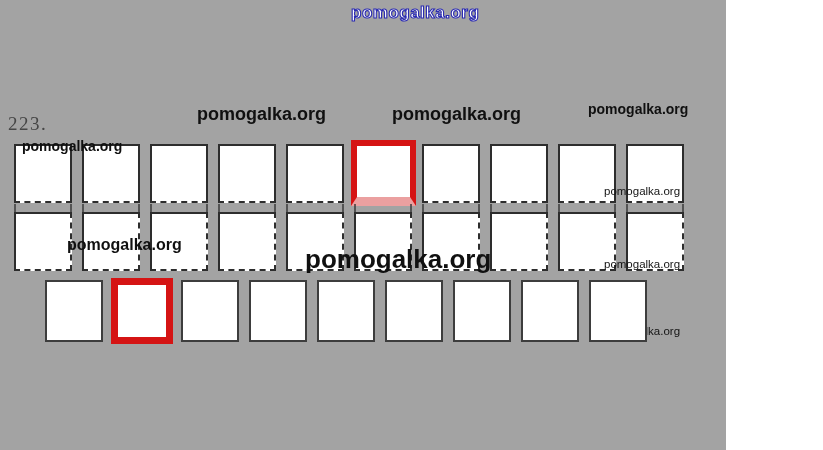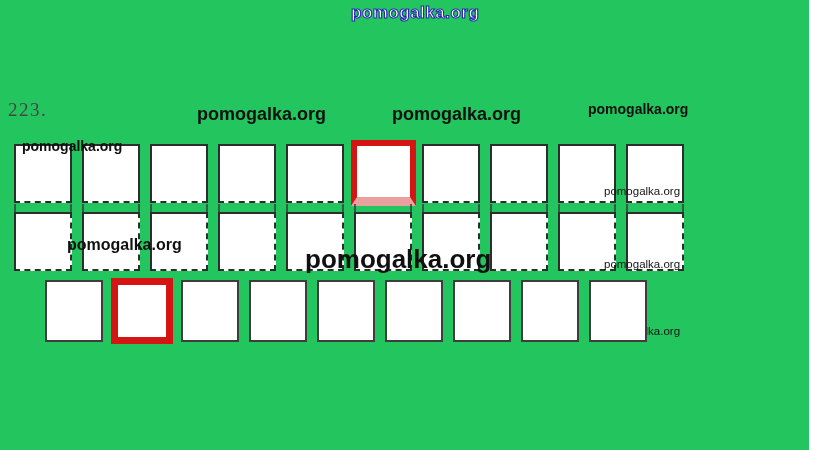--- a/index.html
+++ b/index.html
@@ -1,29 +1,29 @@
 <!DOCTYPE html>
 <html style="--red: #d51414; --pink: #eba0a0; --blue: #2b2bb2;"><head>
 <meta charset="utf-8">
 <style>
   html,body{margin:0;padding:0;background:#fff;}
   .canvas{
-    position:relative;width:809px;height:450px;background:#22c55e;overflow:hidden;
+    position:relative;width:726px;height:450px;background:#a3a3a3;overflow:hidden;
     font-family:"Liberation Sans",sans-serif;
     text-align:right;
   }
   .wm{position:absolute;white-space:nowrap;color:#101010;line-height:1;}
   .wm-top-blue{
     left:351px;top:4px;font-size:17px;font-weight:700;letter-spacing:.5px;
     color:var(--blue);
     -webkit-text-fill-color:#ffffff;
     -webkit-text-stroke:1.1px var(--blue);
   }
   .exercise-number{
-    position:absolute;left:8px;top:99px;
+    position:absolute;left:8px;top:113px;
     font-family:"Liberation Serif",serif;font-size:19px;color:#464646;letter-spacing:1.5px;
   }
   .wm-mid-left{left:197px;top:105px;font-size:18px;font-weight:600;}
   .wm-mid-center{left:392px;top:105px;font-size:18px;font-weight:600;}
   .wm-mid-right{left:588px;top:102px;font-size:14px;font-weight:600;}
   .wm-row1-overlay{left:22px;top:139px;font-size:14px;font-weight:700;}
   .wm-row2-overlay{left:67px;top:237px;font-size:16px;font-weight:600;}
   .wm-center-large{left:305px;top:246px;font-size:26px;font-weight:700;}
   .wm-right-sm{left:604px;font-size:11.5px;font-weight:400;color:#141414;}
   .wm-right-1{top:186px;}

